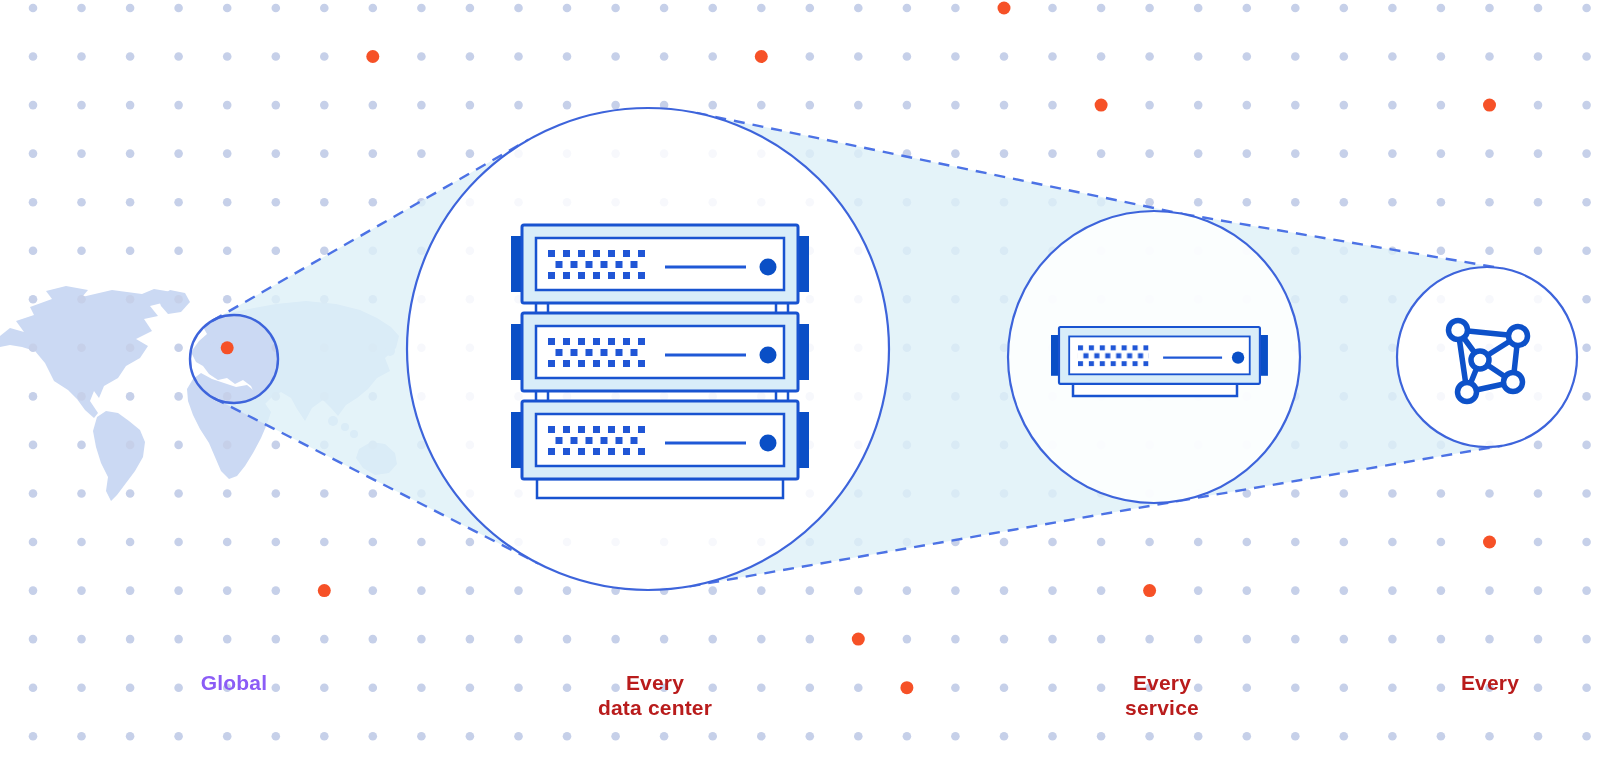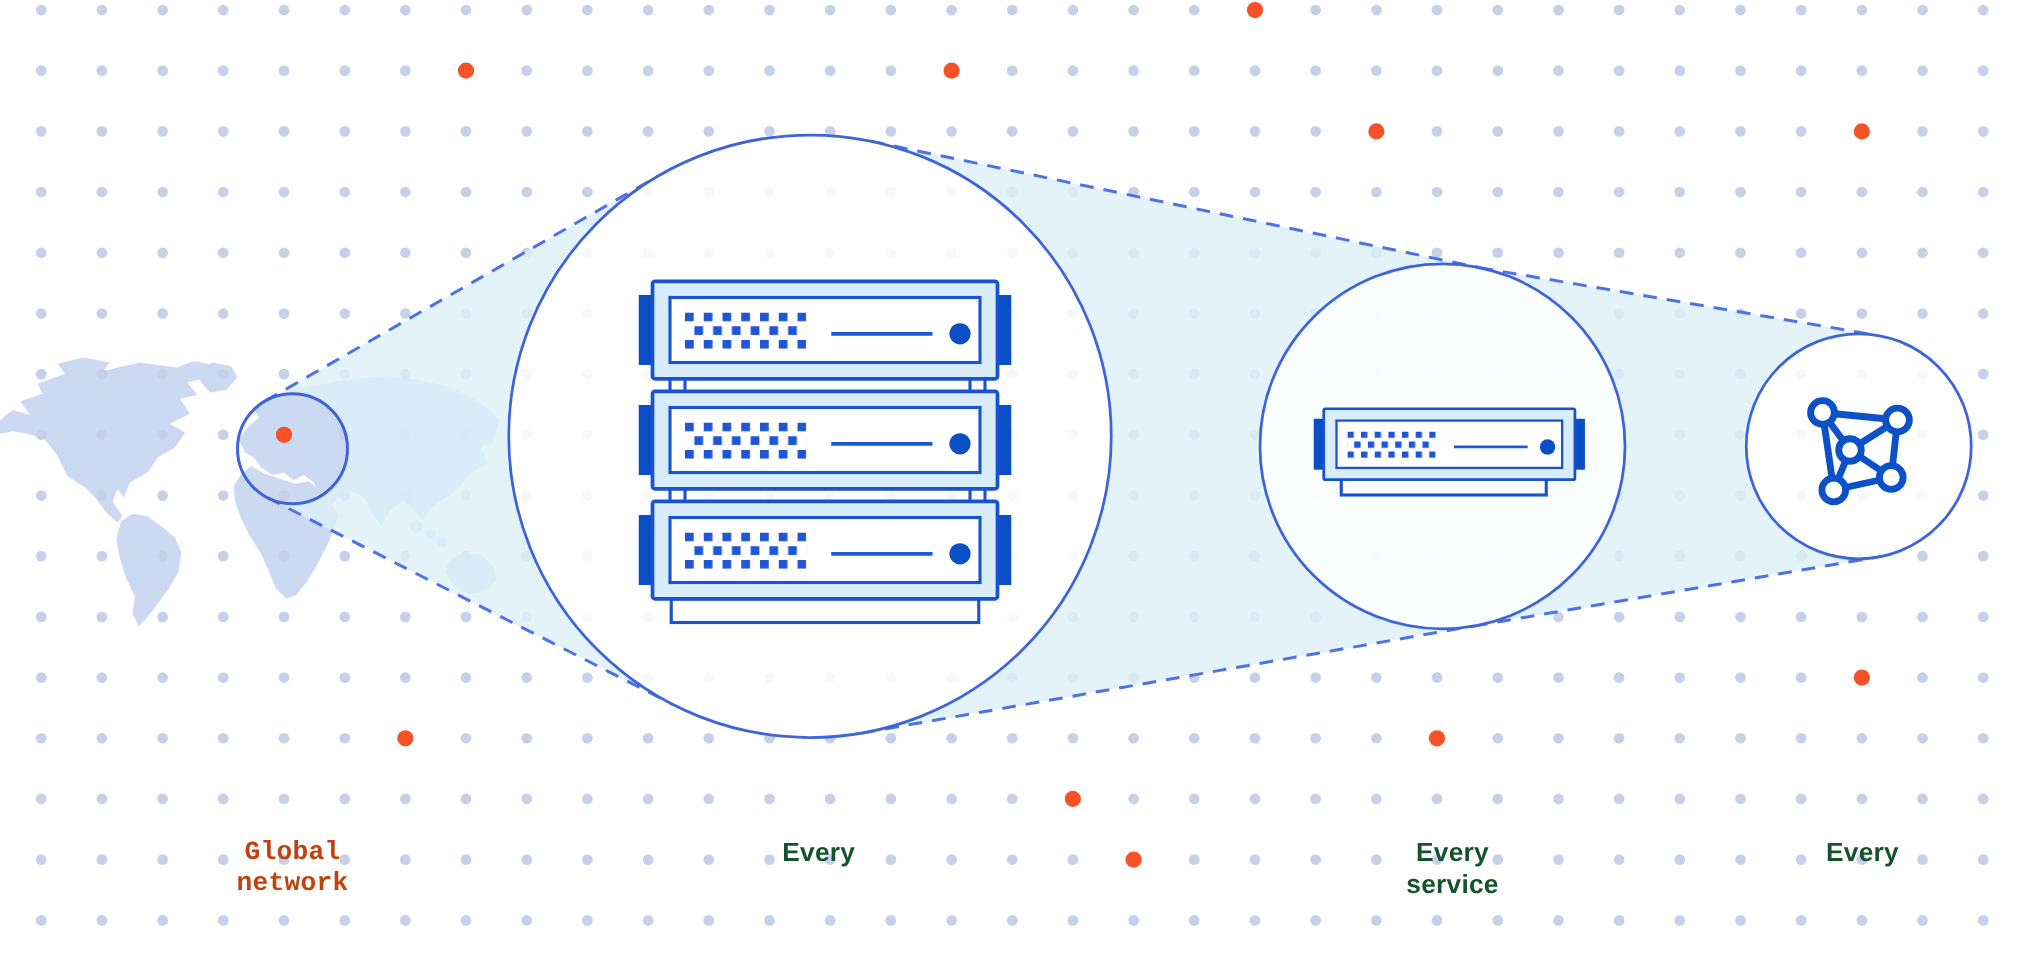--- a/index.html
+++ b/index.html
@@ -3,24 +3,24 @@
 <meta charset="utf-8">
 <style>
   html,body{margin:0;padding:0;background:#ffffff;}
   .canvas{
     position:relative;width:1620px;height:782px;overflow:hidden;
     background:#ffffff;font-family:"Liberation Sans",sans-serif;
   }
   .canvas svg{position:absolute;left:0;top:0;}
   .stage-label{
     position:absolute;top:670px;width:220px;text-align:center;
-    font-weight:700;font-size:21px;line-height:25px;color:#14532d;
+    font-weight:700;font-size:21px;line-height:25px;color:#b91c1c;
     letter-spacing:.2px;
   }
-  .stage-label.accent{color:#c2410c;font-family:Liberation Mono, monospace;}
+  .stage-label.accent{color:#8b5cf6;}
   .lbl-1{left:124px;}
   .lbl-2{left:545px;}
   .lbl-3{left:1052px;}
   .lbl-4{left:1380px;}
 </style>
 </head>
 <body>
 
 <div class="canvas">
 
@@ -644,24 +644,24 @@
         <circle cx="1518" cy="336" r="9.5"></circle>
         <circle cx="1467" cy="392" r="9.5"></circle>
         <circle cx="1513" cy="382" r="9.5"></circle>
         <circle cx="1480" cy="360" r="9"></circle>
       </g>
     </g>
   </svg>
 
   <div class="stage-label accent lbl-1">
     <div>Global</div>
-    <div>network</div>
   </div>
   <div class="stage-label lbl-2">
     <div>Every</div>
+    <div>data center</div>
   </div>
   <div class="stage-label lbl-3">
     <div>Every</div>
     <div>service</div>
   </div>
   <div class="stage-label lbl-4">
     <div>Every</div>
   </div>
 
 </div>

